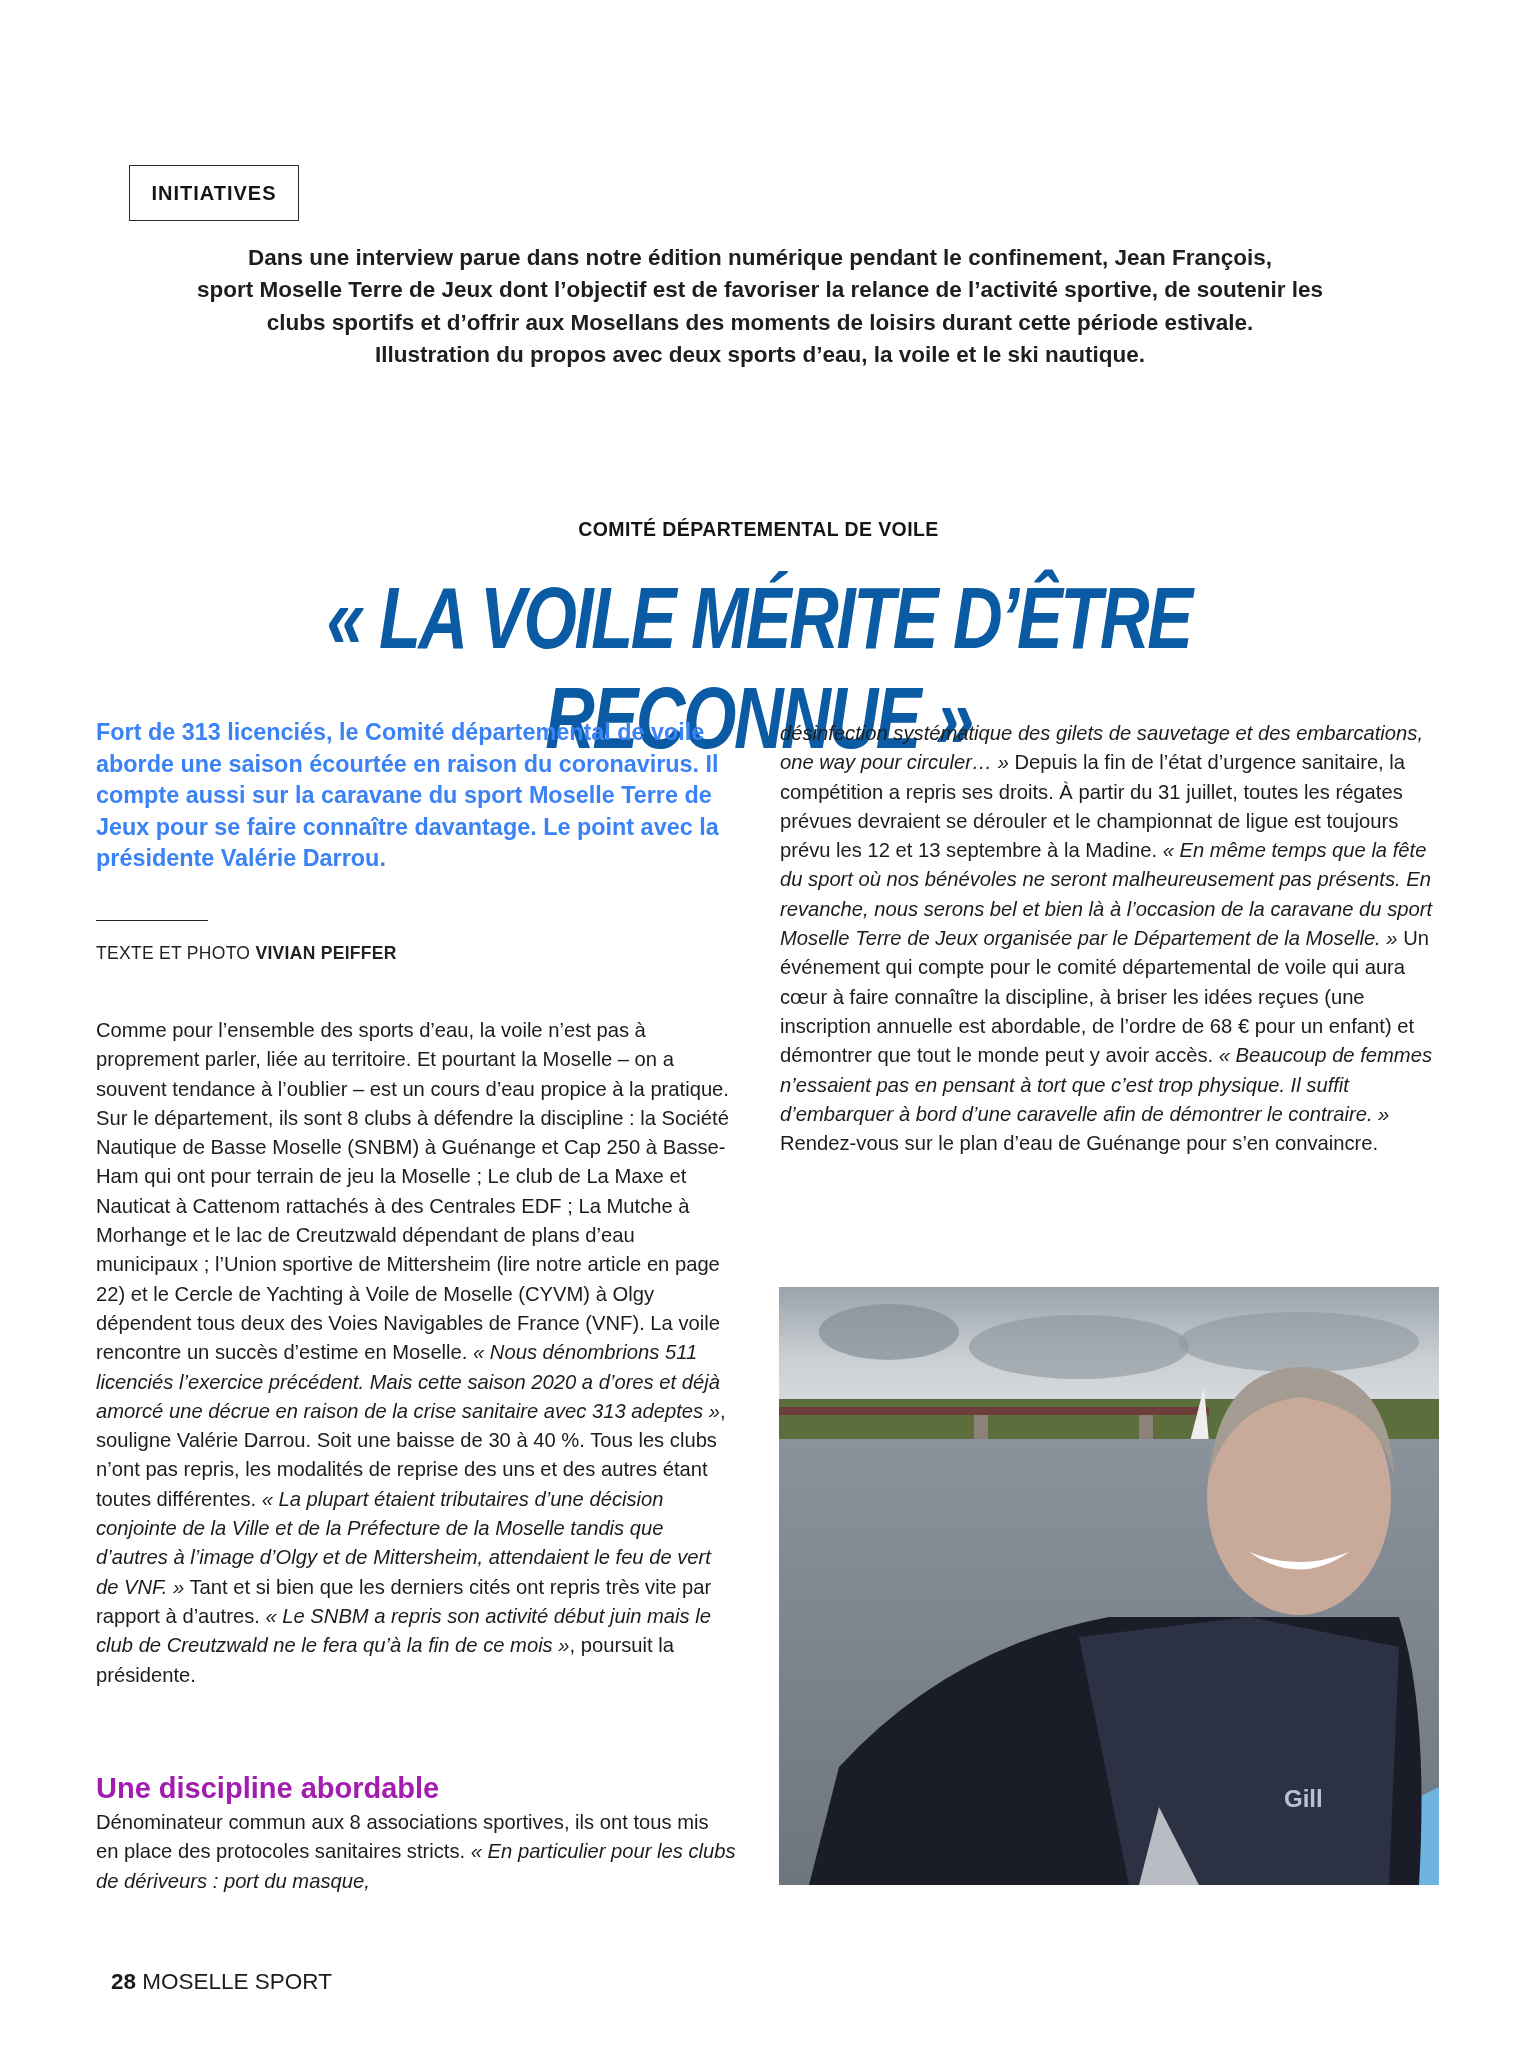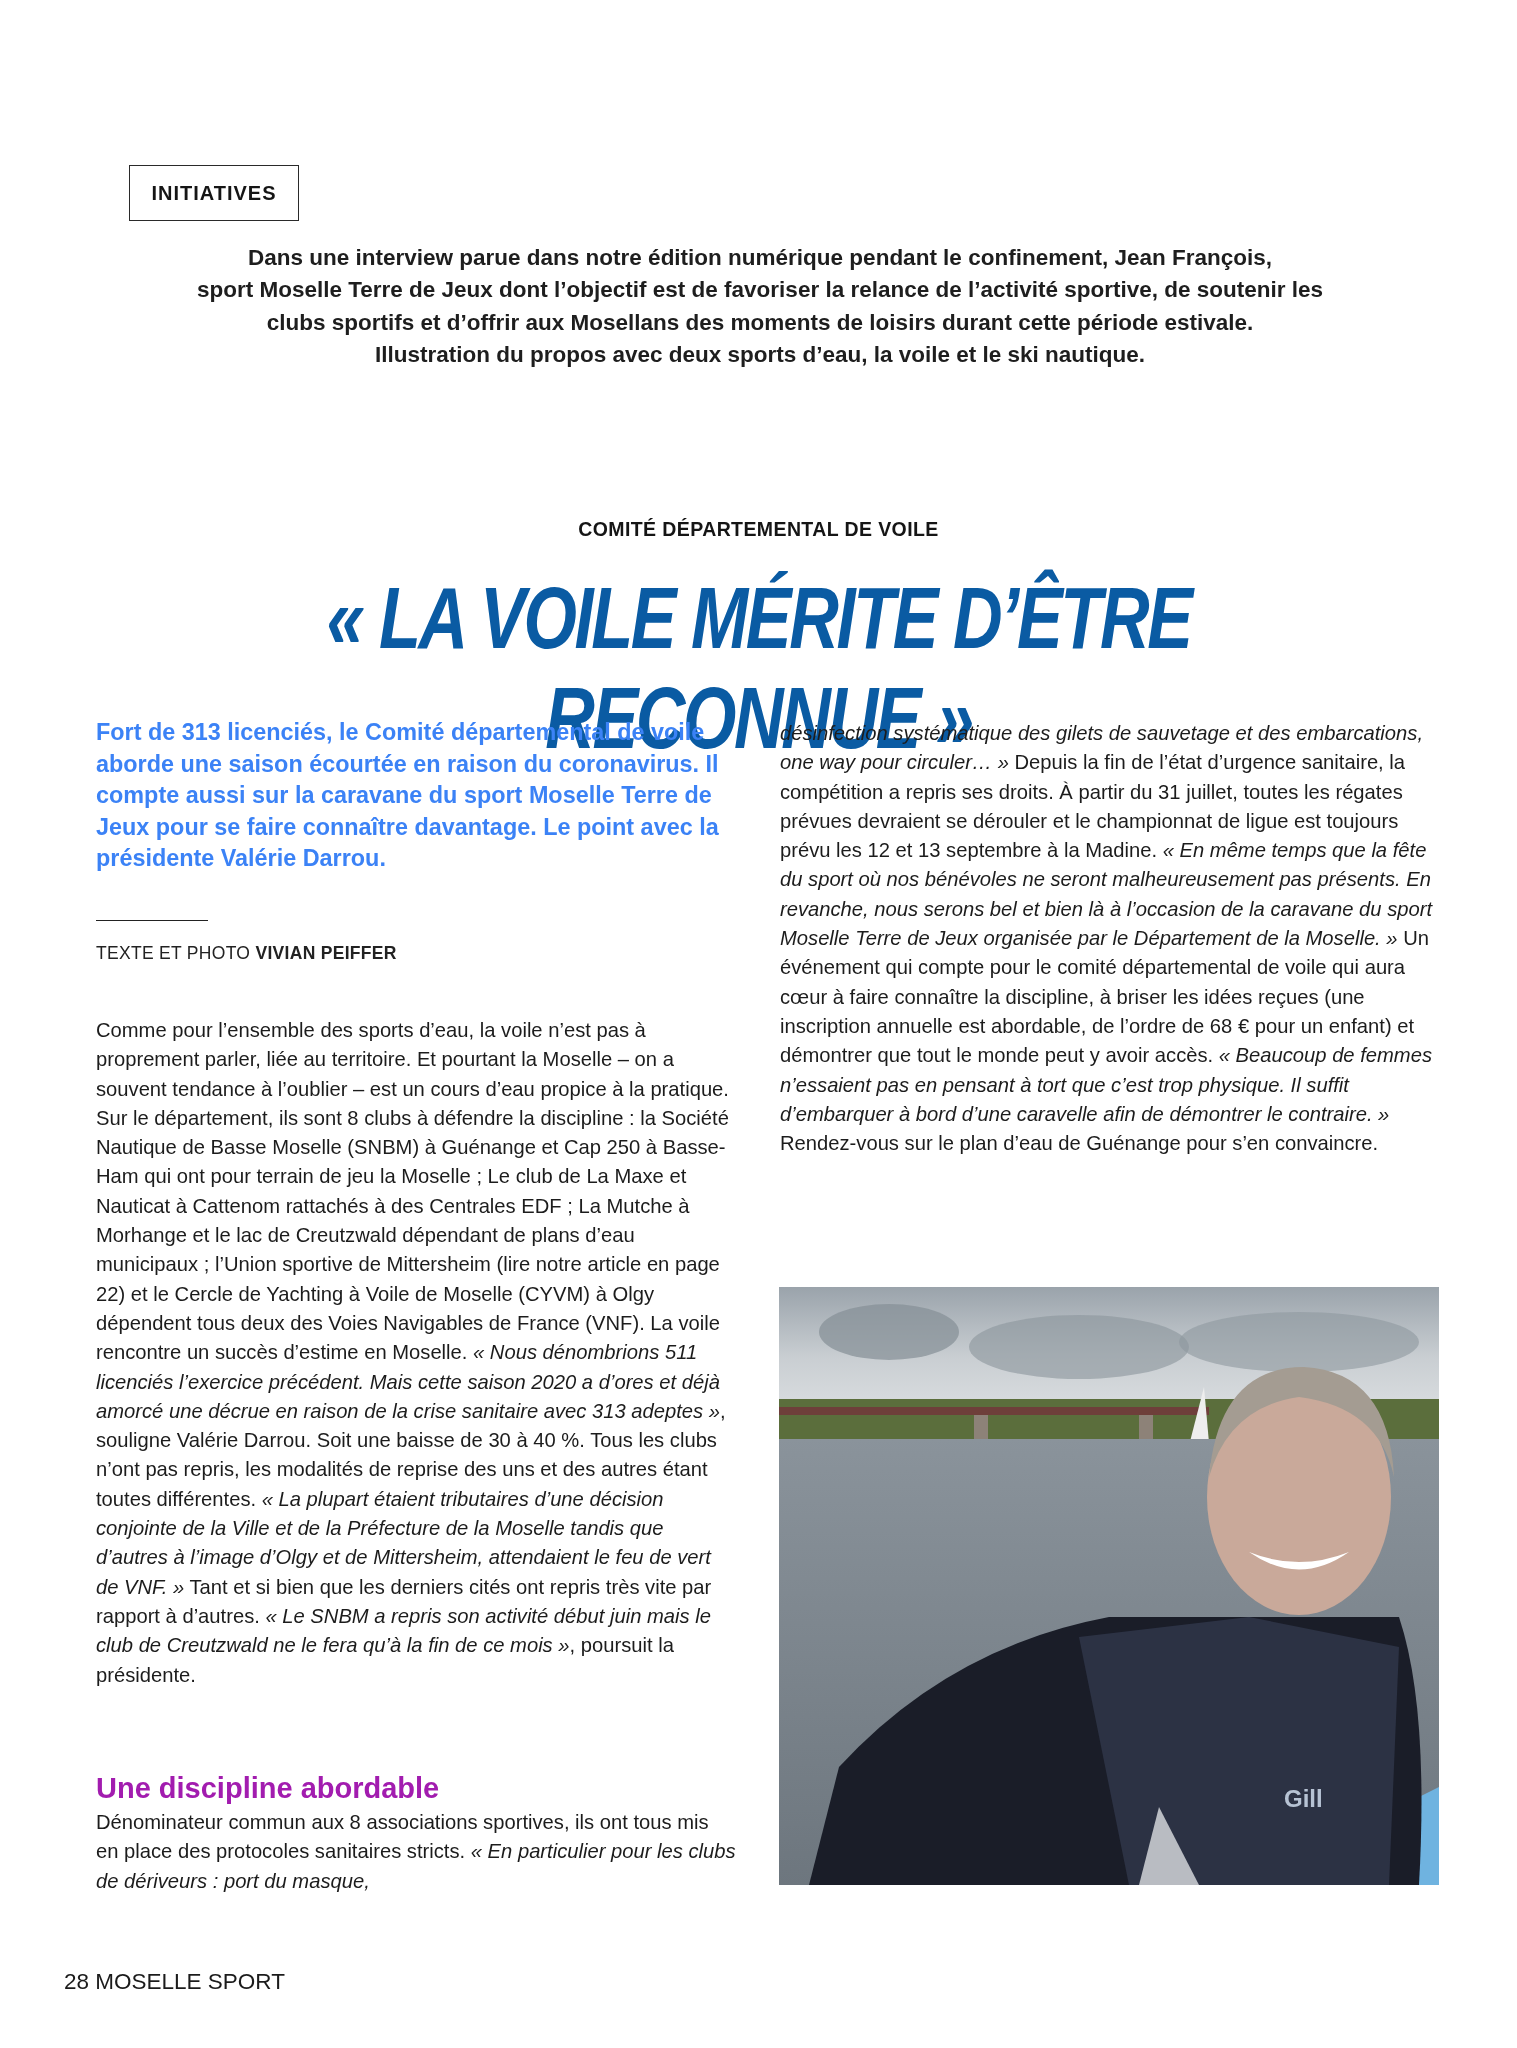--- a/index.html
+++ b/index.html
@@ -15,21 +15,21 @@
   .rule { position: absolute; left: 96px; top: 920px; width: 112px; height: 0; border-top: 1.5px solid #222; }
   .byline { position: absolute; left: 96px; top: 943px; font-size: 17.5px; letter-spacing: 0.3px; color: #222; }
   .byline b { font-weight: 700; }
   .body-left { top: 1016px; }
   .subhead { position: absolute; left: 96px; top: 1772px; font-weight: 700; font-size: 29px; color: #a21caf; }
   .body-left-2 { top: 1808px; }
   .body-right { top: 719px; }
   em, .it { font-style: italic; }
   .photo { position: absolute; left: 779px; top: 1287px; width: 660px; height: 598px; overflow: hidden; background: #7dd3fc; }
   .folio { position: absolute; left: 64px; top: 1969px; font-size: 22.5px; color: #1b1b1b; }
-  .folio b { font-weight: 400; }
+  .folio b { font-weight: 700; margin-left: 47px; }
 </style>
 </head>
 <body>
 
 <div class="rubric">INITIATIVES</div>
 
 <div class="intro">
   <div>Dans une interview parue dans notre édition numérique pendant le confinement, Jean François,</div>
   <div>sport Moselle Terre de Jeux dont l’objectif est de favoriser la relance de l’activité sportive, de soutenir les</div>
   <div>clubs sportifs et d’offrir aux Mosellans des moments de loisirs durant cette période estivale.</div>

